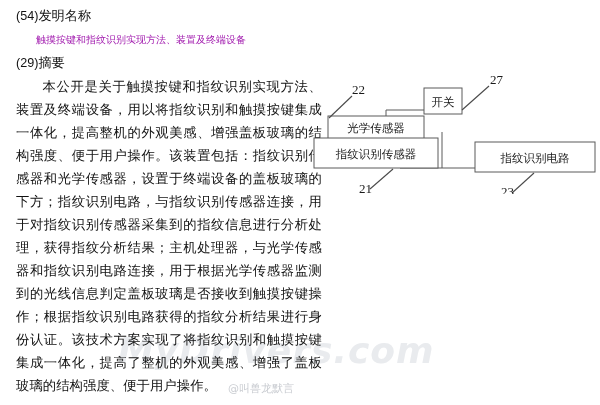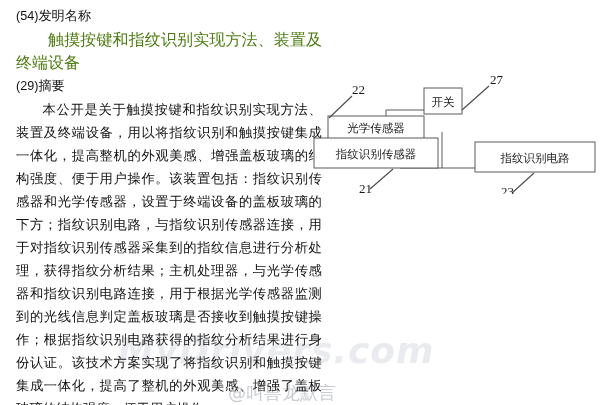--- a/index.html
+++ b/index.html
@@ -35,21 +35,21 @@
     letter-spacing: 1px;
     color: #e9ebee;
     white-space: nowrap;
     user-select: none;
     pointer-events: none;
   }
   .wm-handle {
     position: absolute;
     left: 228px;
     top: 381px;
-    font-size: 18px;
+    font-size: 11px;
     color: #c9ccd1;
     white-space: nowrap;
     letter-spacing: 0px;
     user-select: none;
     pointer-events: none;
   }
 
   
   .text-col {
     position: absolute;
@@ -75,26 +75,26 @@
     line-height: 23px;
     text-align: justify;
     text-justify: inter-character;
     color: #111;
     letter-spacing: 0.1px;
   }
   .para.indent {
     text-indent: 2em;
   }
   .title-para {
-    font-size: 16px;
+    font-size: 10px;
     line-height: 23px;
     text-indent: 2em;
     text-align: justify;
     text-justify: inter-character;
-    color: #4d7c0f;
+    color: #a21caf;
   }
 
   
   .diagram {
     position: absolute;
     left: 312px;
     top: 62px;
     width: 286px;
     height: 132px;
   }

